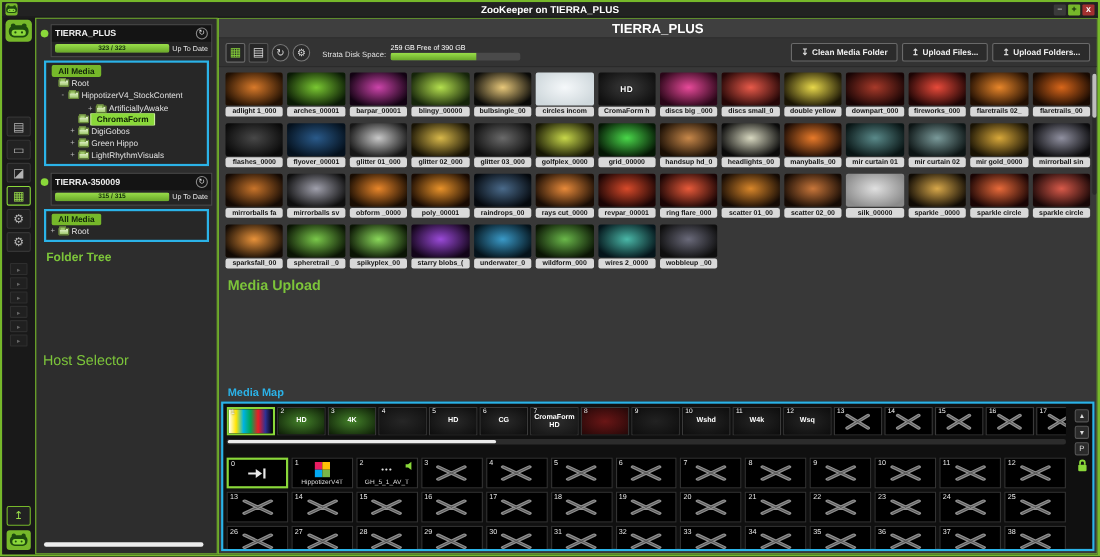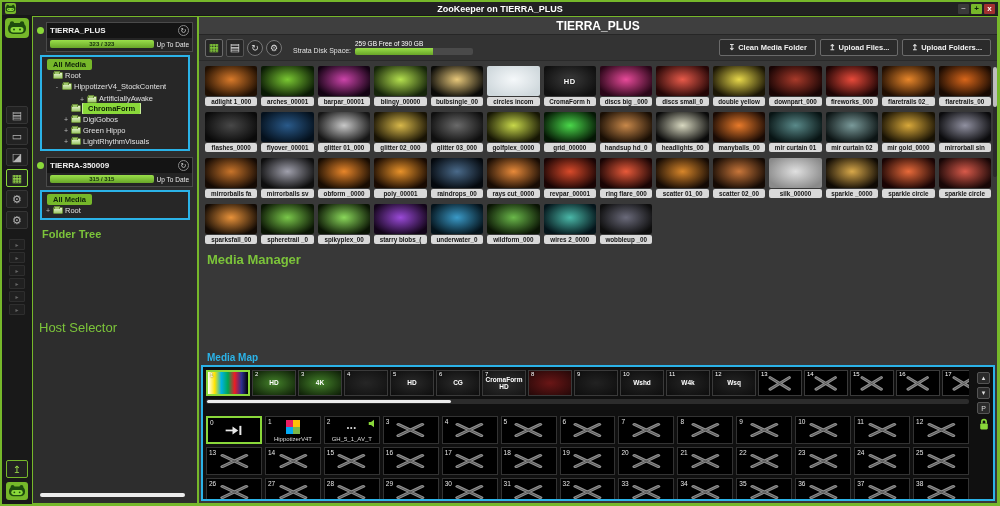--- a/index.html
+++ b/index.html
@@ -664,21 +664,21 @@
                 <span class="overlay"></span>
               </div>
     <div class="mlabel">wobbleup _00</div>
   </div>
           </div>
         <div class="media-vscroll">
             <div></div>
           </div>
       </div>
 
-      <div class="section-label-green">Media Manager</div>
+      <div class="section-label-green">Media Upload</div>
       <div class="flex-spacer"></div>
       <div class="section-label-cyan">Media Map</div>
 
       <div class="media-map">
         <div class="bank" id="bank">
             <div class="bank-item selected">
     <span class="bnum">1</span>
     <div class="bthumb" style="background: linear-gradient(90deg, rgb(255, 255, 255), rgb(255, 228, 0), rgb(0, 179, 227), rgb(0, 166, 81), rgb(237, 28, 36), rgb(46, 49, 146), rgb(0, 0, 0));"></div>
   </div>
             <div class="bank-item">

